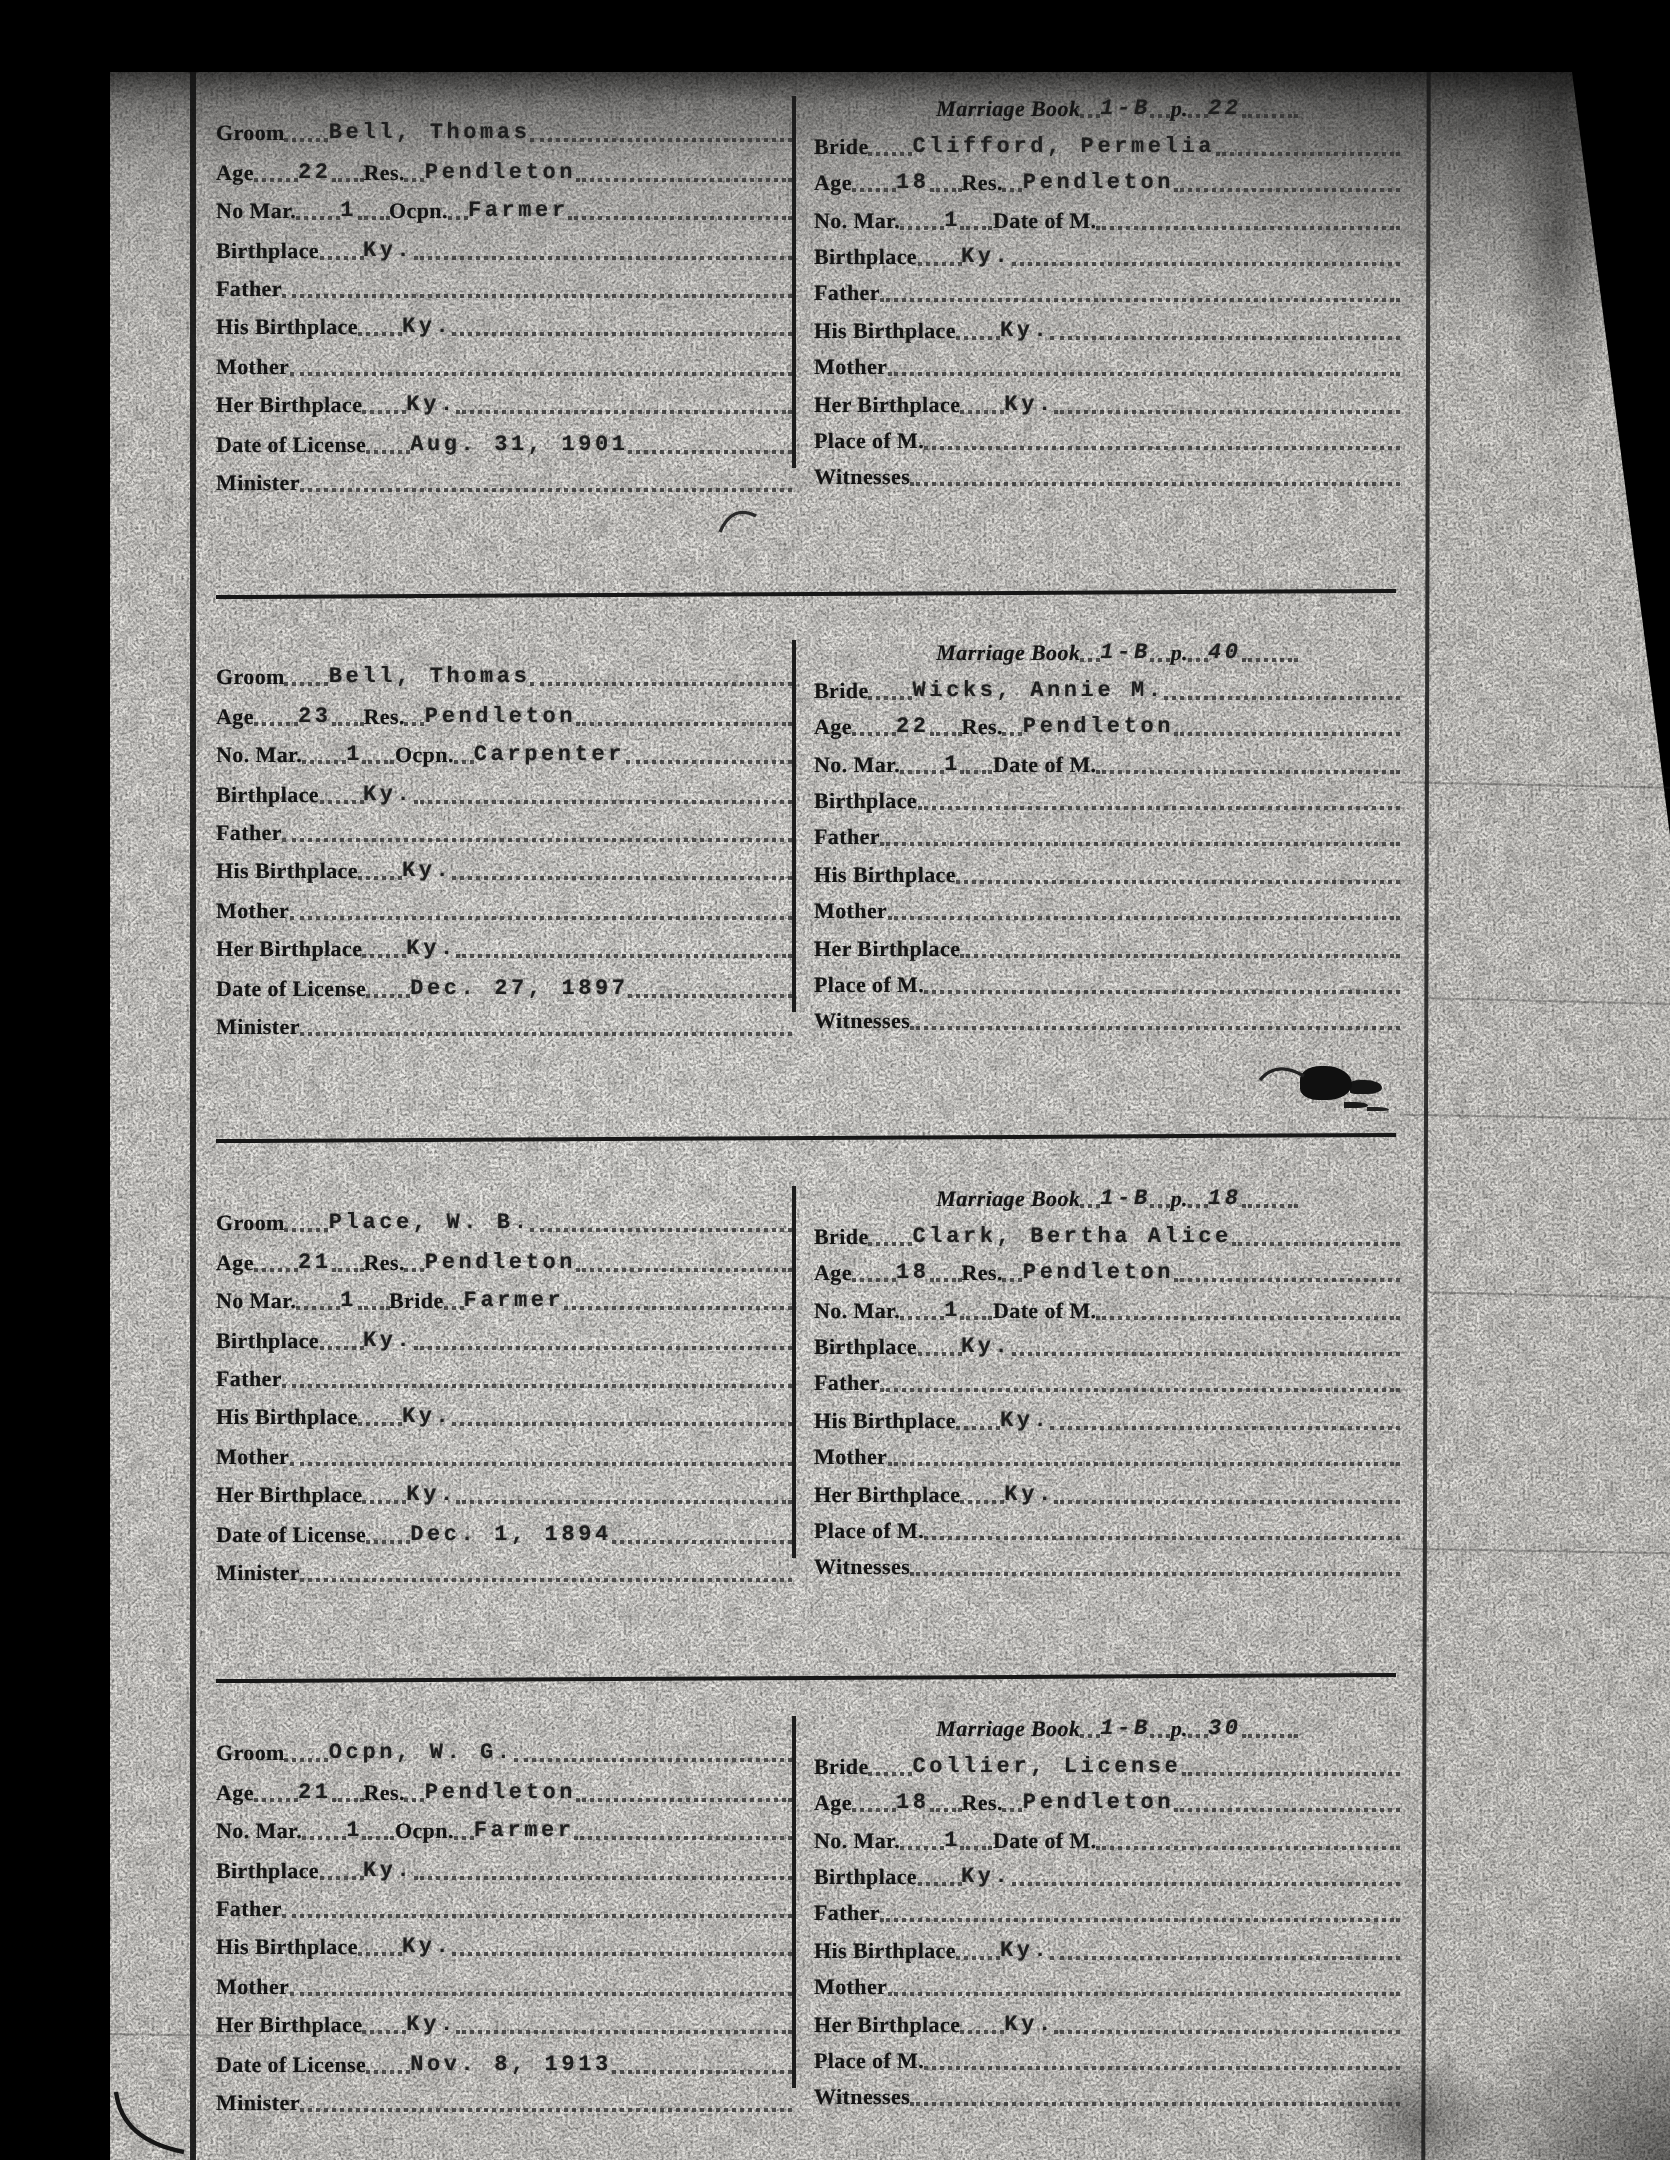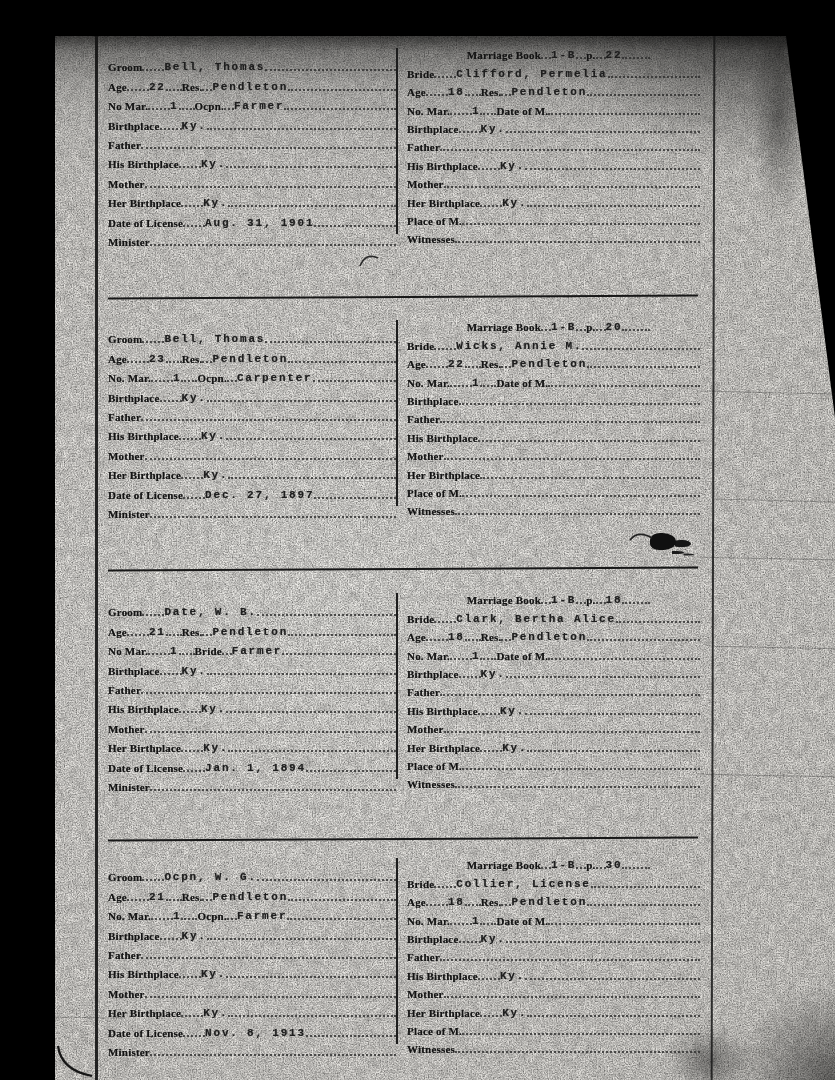--- a/index.html
+++ b/index.html
@@ -42,21 +42,21 @@
   .flabel{font-family:"Liberation Serif",serif;font-size:11px;font-weight:700;color:#141414;
           letter-spacing:.2px;text-shadow:0 0 .5px rgba(0,0,0,.45);line-height:13px;}
   .fvalue{font-family:"Liberation Mono",monospace;font-size:11px;font-weight:700;color:#1e1e1e;
           letter-spacing:1.8px;line-height:13px;margin-bottom:0px;text-shadow:0 0 1px rgba(40,40,40,.55);}
   .dots{border-bottom:2px dotted rgba(42,42,42,.78);align-self:flex-end;margin-bottom:3px;height:2px;}
   .dots.lead{width:22px;}
   .dots.lead2{width:10px;}
   .dots.mid{width:16px;}
   .dots.grow{flex:1;}
   .dots.endfix{width:28px;}
-  .hrow{justify-content:center;padding-left:40px;padding-right:30px;}
+  .hrow{justify-content:center;padding-left:40px;padding-right:30px;font-style:italic;}
   
   .blot{position:absolute;left:650px;top:533px;width:26px;height:17px;background:#101010;
         border-radius:45% 60% 55% 40%;
         box-shadow:20px 2px 0 -5px #161616, 15px 11px 0 -7px #1a1a1a, 26px 13px 0 -7.5px #222,
                    -4px 3px 0 -6px #333;}
   .faint{position:absolute;background:rgba(40,40,40,.32);height:1px;pointer-events:none;}
   svg.mark{position:absolute;pointer-events:none;}
 </style>
 </head>
 <body>
@@ -292,21 +292,21 @@
         </div>
         <div class="colsep"></div>
         <div class="col bride">
           <div class="frow hrow">
             <span class="flabel">Marriage Book</span>
             <span class="dots lead2"></span>
             <span class="fvalue">1-B</span>
             <span class="dots lead2"></span>
             <span class="flabel">p.</span>
             <span class="dots lead2"></span>
-            <span class="fvalue">20</span>
+            <span class="fvalue">40</span>
             <span class="dots endfix"></span>
           </div>
           <div class="frow">
             <span class="flabel">Bride</span>
             <span class="dots lead"></span>
             <span class="fvalue">Wicks, Annie M.</span>
             <span class="dots grow"></span>
           </div>
           <div class="frow">
             <span class="flabel">Age</span>
@@ -354,21 +354,21 @@
             <span class="flabel">Witnesses</span>
             <span class="dots grow"></span>
           </div>
         </div>
       </div>
       <div class="record rec2">
         <div class="col groom">
           <div class="frow">
             <span class="flabel">Groom</span>
             <span class="dots lead"></span>
-            <span class="fvalue">Date, W. B.</span>
+            <span class="fvalue">Place, W. B.</span>
             <span class="dots grow"></span>
           </div>
           <div class="frow">
             <span class="flabel">Age</span>
             <span class="dots lead"></span>
             <span class="fvalue">21</span>
             <span class="dots mid"></span>
             <span class="flabel">Res.</span>
             <span class="dots lead2"></span>
             <span class="fvalue">Pendleton</span>
@@ -406,21 +406,21 @@
           </div>
           <div class="frow">
             <span class="flabel">Her Birthplace</span>
             <span class="dots lead"></span>
             <span class="fvalue">Ky.</span>
             <span class="dots grow"></span>
           </div>
           <div class="frow">
             <span class="flabel">Date of License</span>
             <span class="dots lead"></span>
-            <span class="fvalue">Jan. 1, 1894</span>
+            <span class="fvalue">Dec. 1, 1894</span>
             <span class="dots grow"></span>
           </div>
           <div class="frow">
             <span class="flabel">Minister</span>
             <span class="dots grow"></span>
           </div>
         </div>
         <div class="colsep"></div>
         <div class="col bride">
           <div class="frow hrow">

